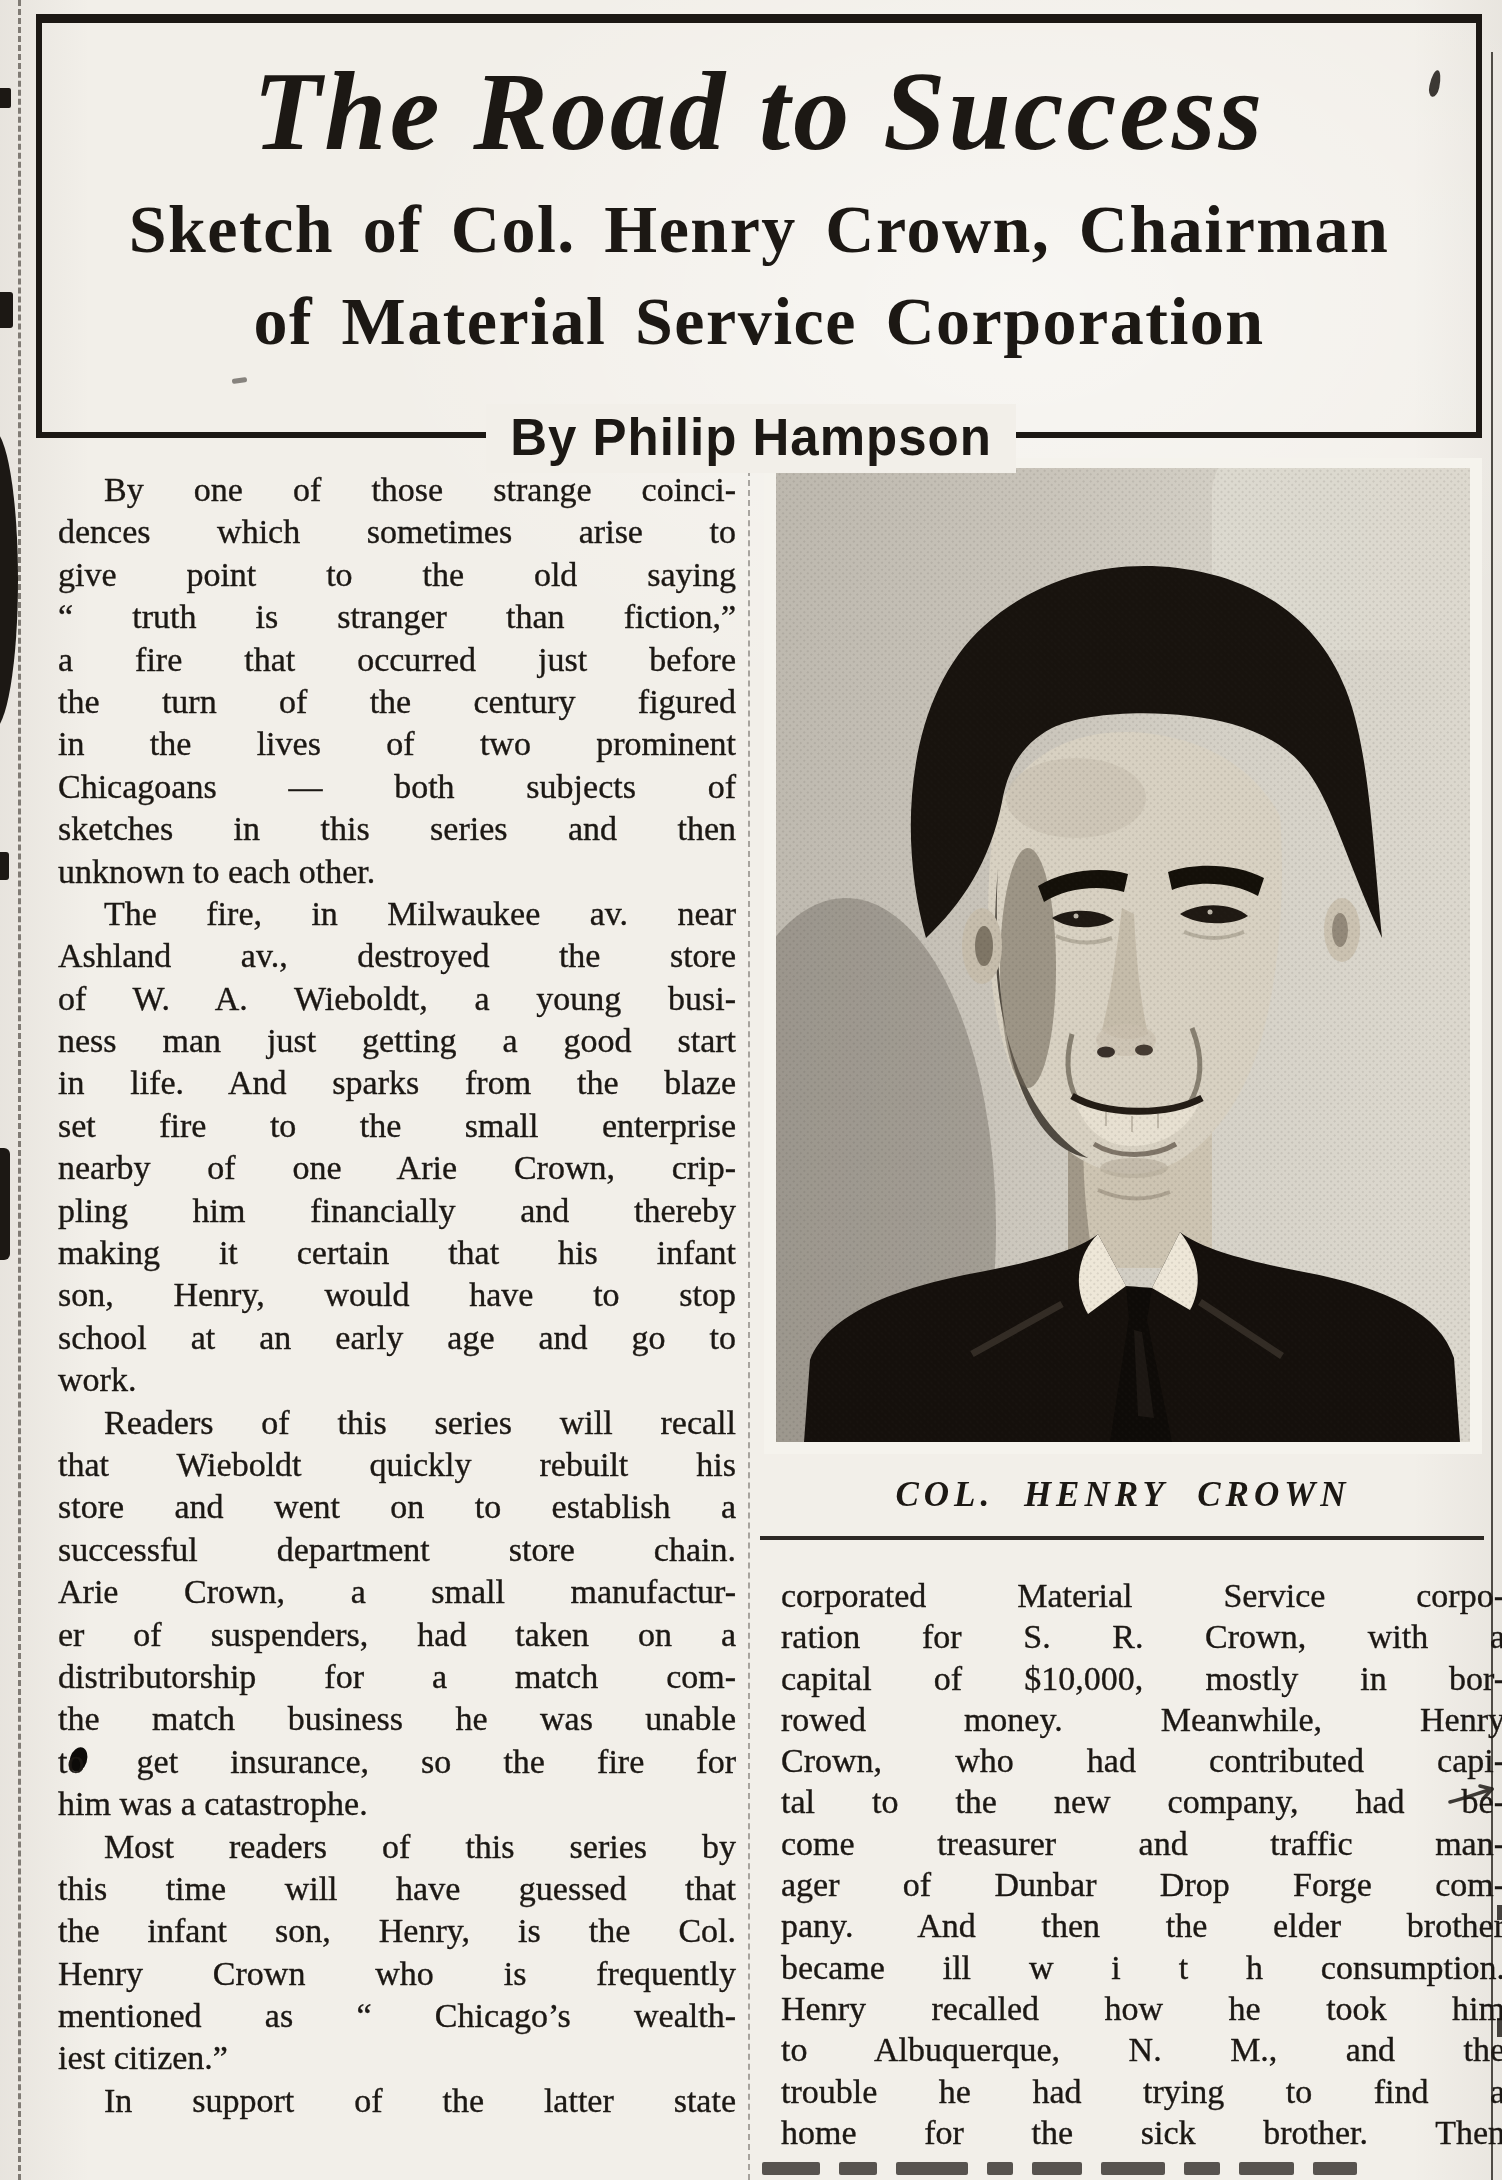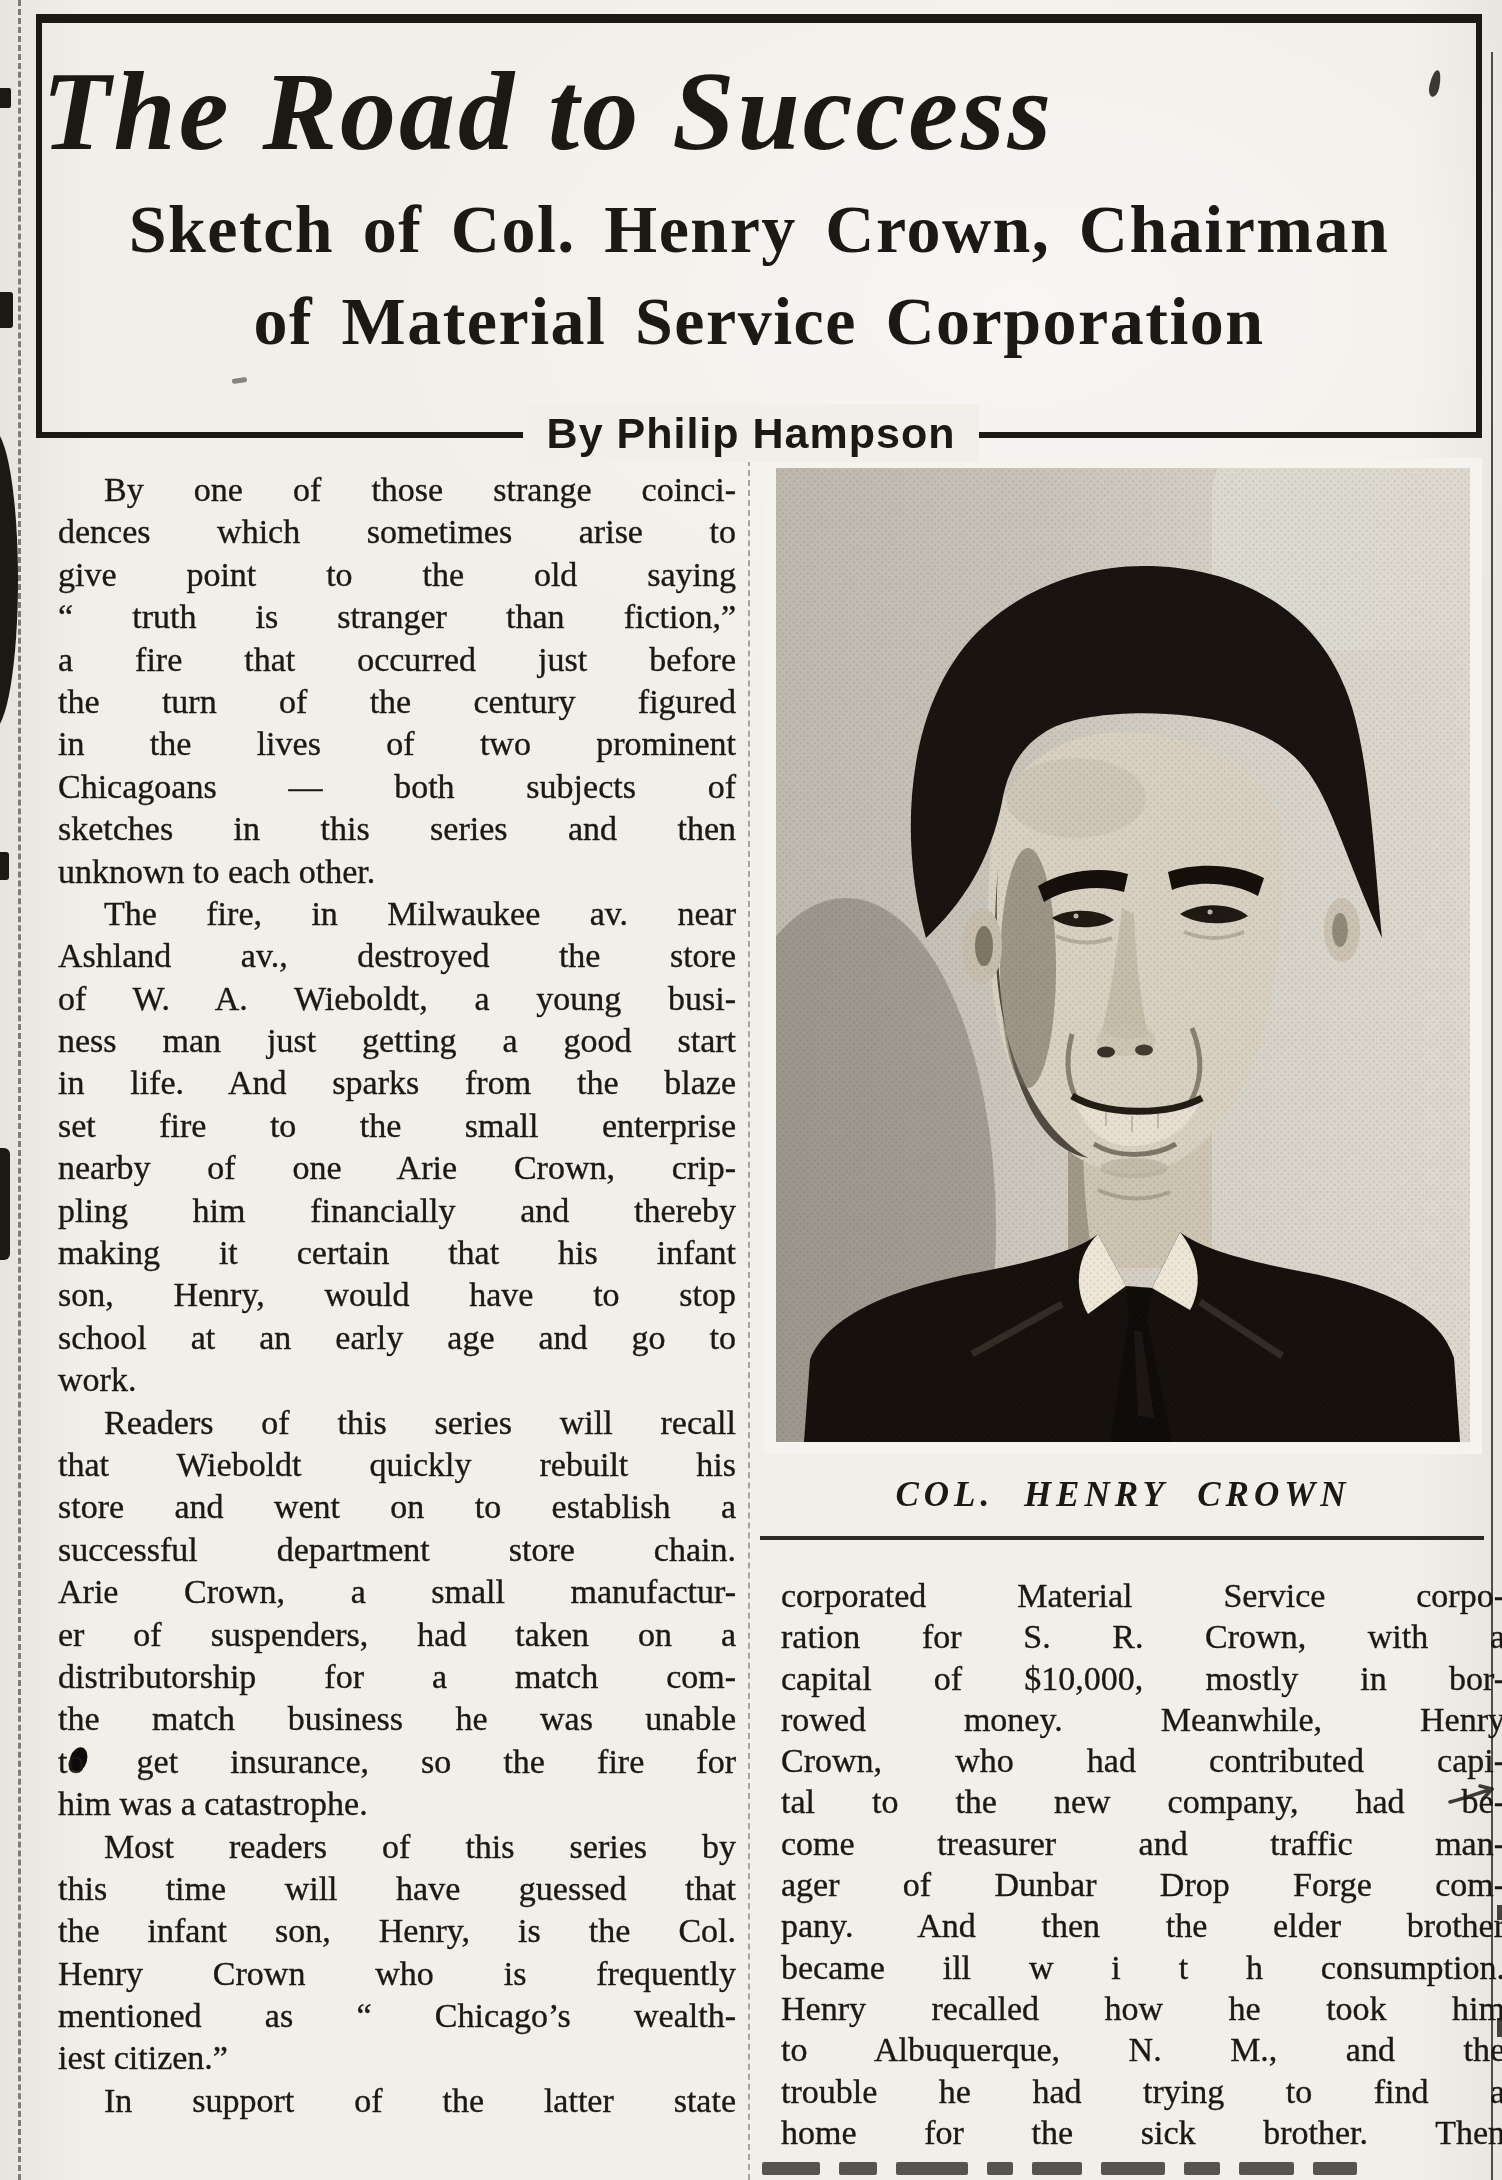--- a/index.html
+++ b/index.html
@@ -26,25 +26,25 @@
   .frag-f { left:1497px; top:1905px; width:6px; height:15px; opacity:.8; }
   .frag-g { left:1497px; top:2018px; width:6px; height:19px; opacity:.8; }
   .speck-comma { position:absolute; left:1430px; top:70px; width:10px; height:27px; background:var(--ink,#1c1814); border-radius:50% 50% 50% 50% / 62% 62% 38% 38%; transform:rotate(12deg); opacity:.85; }
   .speck-dash { position:absolute; left:232px; top:378px; width:15px; height:5px; background:var(--ink,#1c1814); opacity:.5; transform:rotate(-8deg); border-radius:2px; }
   .ink-blot { position:absolute; left:70px; top:1747px; width:17px; height:25px; background:#0d0b09; border-radius:50%; transform:rotate(18deg); }
   
   .headline-box {
     position:absolute; left:36px; top:14px; width:1446px; height:424px;
     border:6px solid var(--ink,#1c1814); border-top-width:9px;
   }
-  .title { margin-top:30px; font-style:italic; font-weight:700; font-size:112px; line-height:1.05; letter-spacing:3px; }
+  .title { margin-top:30px; text-align:center; font-style:italic; font-weight:700; font-size:112px; line-height:1.05; letter-spacing:3px; }
   .sub  { margin-top:24px; text-align:center; font-weight:700; font-size:68px; line-height:1.0; letter-spacing:1.5px; word-spacing:10px; }
   .sub2 { }
   .byline { position:absolute; left:0; width:100%; top:404px; text-align:center; z-index:4; }
-  .byline-text { display:inline-block; background:var(--paper,#f2efe9); padding:0 24px; font-family:"Liberation Sans", sans-serif; font-weight:700; font-size:43px; line-height:1.35; letter-spacing:1px; }
+  .byline-text { display:inline-block; background:var(--paper,#f2efe9); padding:0 24px; font-family:"Liberation Sans", sans-serif; font-weight:700; font-size:51px; line-height:1.35; letter-spacing:1px; }
   
   .col { position:absolute; font-size:34px; -webkit-text-stroke:0.35px; }
   .col-left  { left:58px;  top:469px;  width:678px; }
   .col-right { left:757px; top:1575px; width:724px;margin-left:24px; }
   .line { text-align:justify; text-align-last:justify; white-space:normal; }
   .col-left  .line { height:42.4px; line-height:42.4px; }
   .col-right .line { height:41.3px; line-height:41.3px; }
   .line.indent { text-indent:46px; }
   .line.endline { text-align-last:left; }
   

